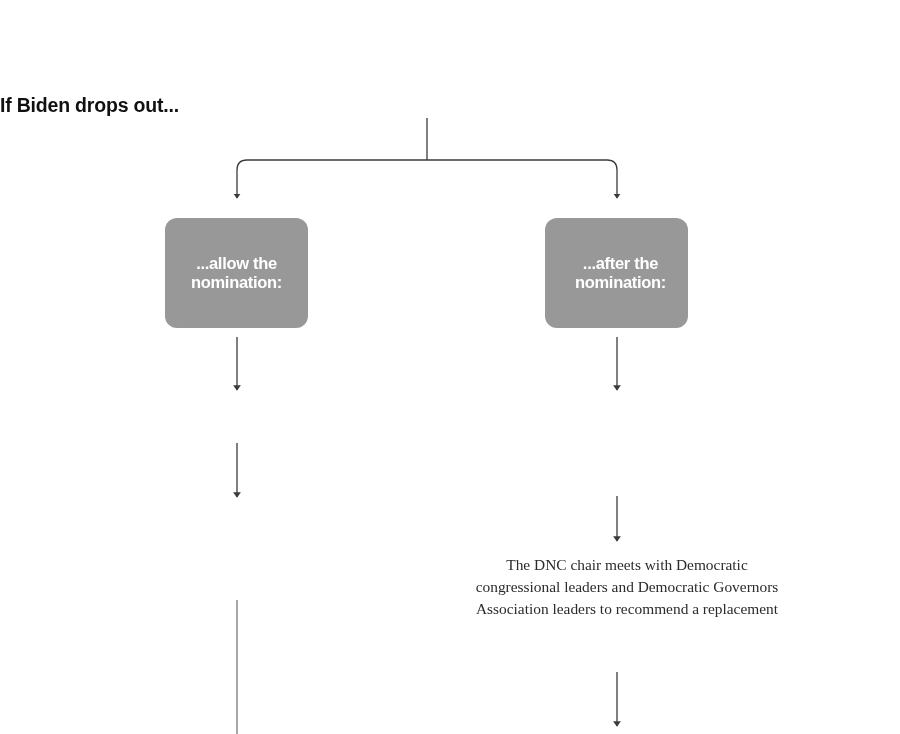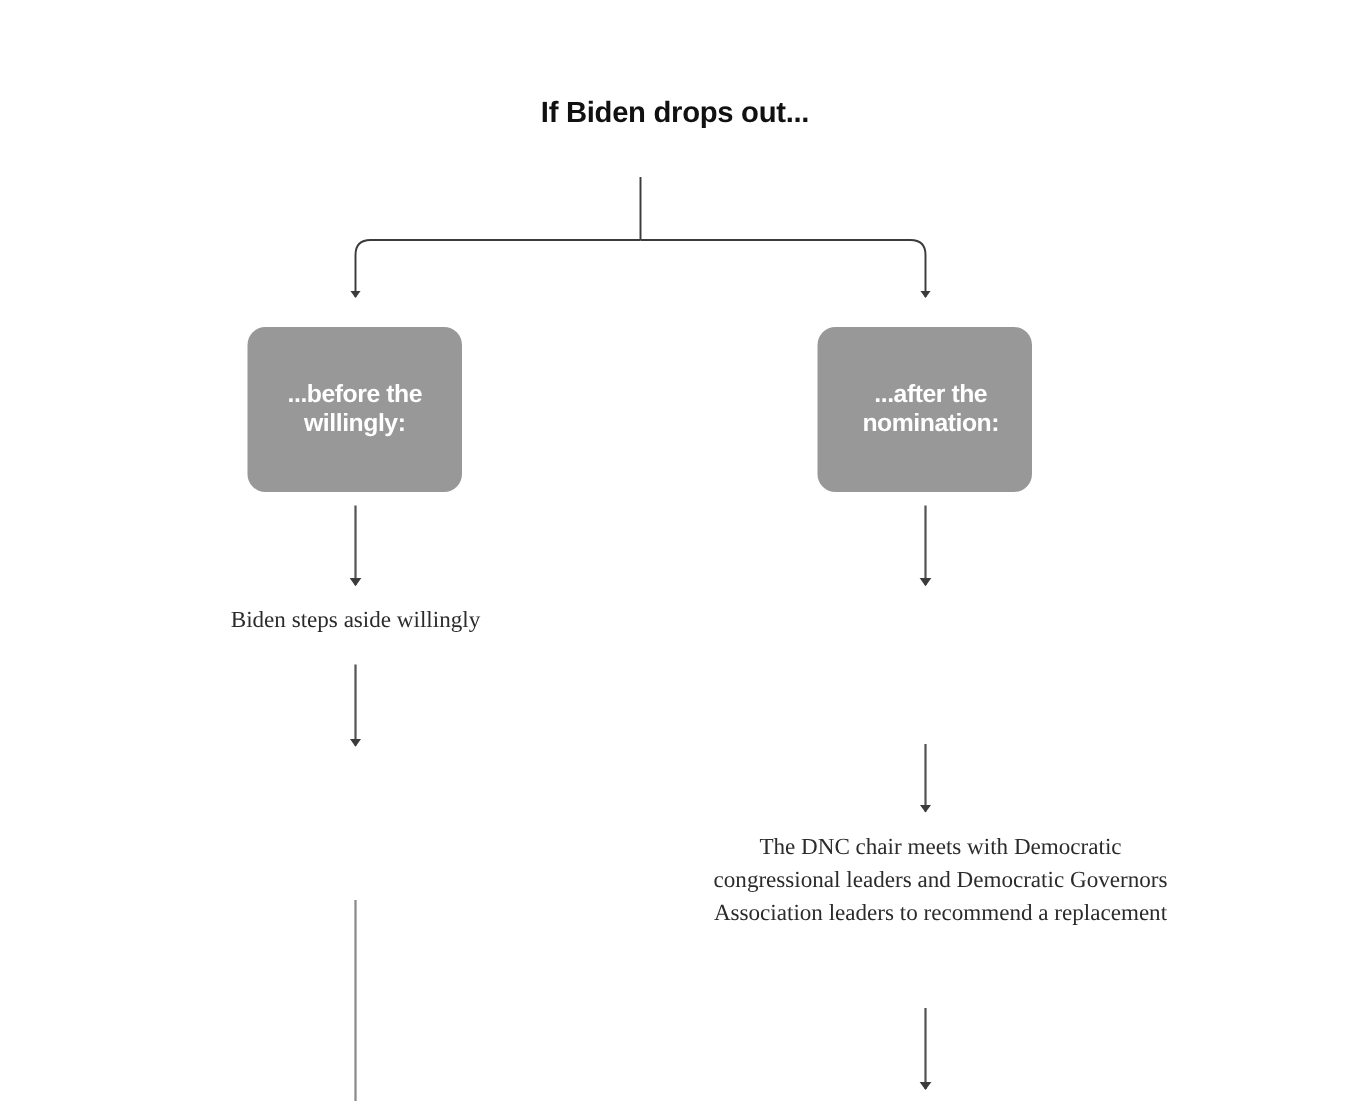--- a/index.html
+++ b/index.html
@@ -30,22 +30,21 @@
     width: 900px;
     height: 734px;
     pointer-events: none;
   }
 
   
   .title {
     position: absolute;
     left: 0;
     right: 0;
-    top: 64px;
-    text-align: center;
+    top: 94px;
     font-family: "Liberation Sans", sans-serif;
     font-weight: bold;
     font-size: 19.5px;
     letter-spacing: -0.2px;
     color: #111111;
     white-space: nowrap;
   }
 
   
   .stage-box {
@@ -115,24 +114,23 @@
     <path d="M617,337 L617,390" stroke="#555555" stroke-width="1.5" fill="none" marker-end="url(#arrowhead)"></path>
 
     <path d="M617,496 L617,541" stroke="#555555" stroke-width="1.5" fill="none" marker-end="url(#arrowhead)"></path>
 
     <path d="M617,672 L617,726" stroke="#555555" stroke-width="1.5" fill="none" marker-end="url(#arrowhead)"></path>
   </svg>
 
   <div class="title">If Biden drops out...</div>
 
   <div class="stage-box box-left">
-    <span class="stage-label">...before the willingly:</span>
+    <span class="stage-label">...allow the nomination:</span>
   </div>
 
-  <div class="step-text txt-l1">Biden steps aside willingly</div>
 
 
   <div class="stage-box box-right">
     <span class="stage-label">...after the nomination:</span>
   </div>
 
 
   <div class="step-text txt-r2">The DNC chair meets with Democratic congressional leaders and Democratic Governors Association leaders to recommend a replacement</div>
 
 </div>

